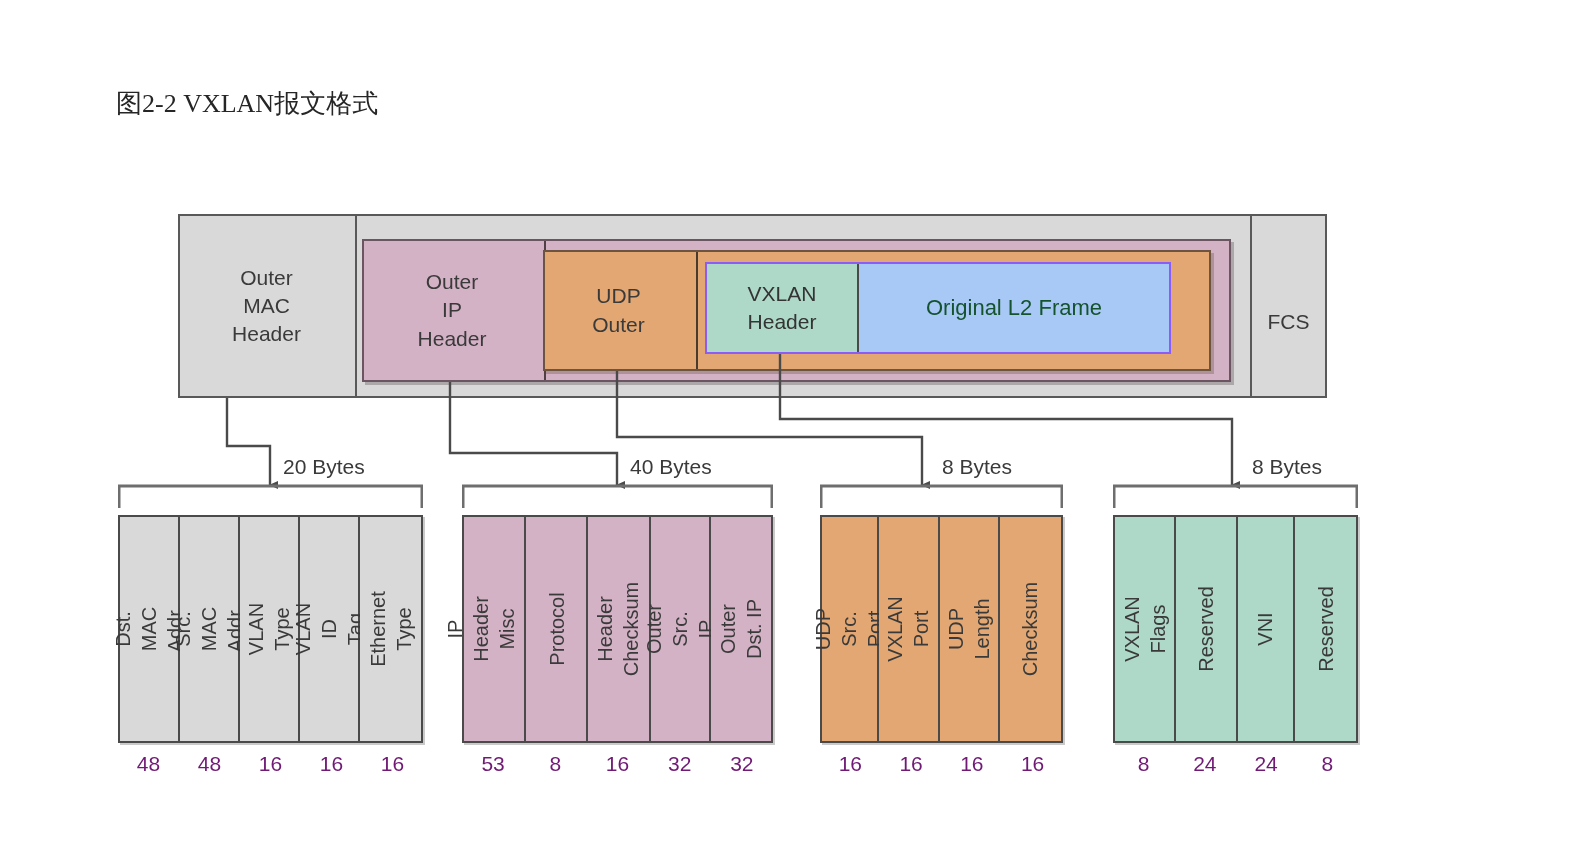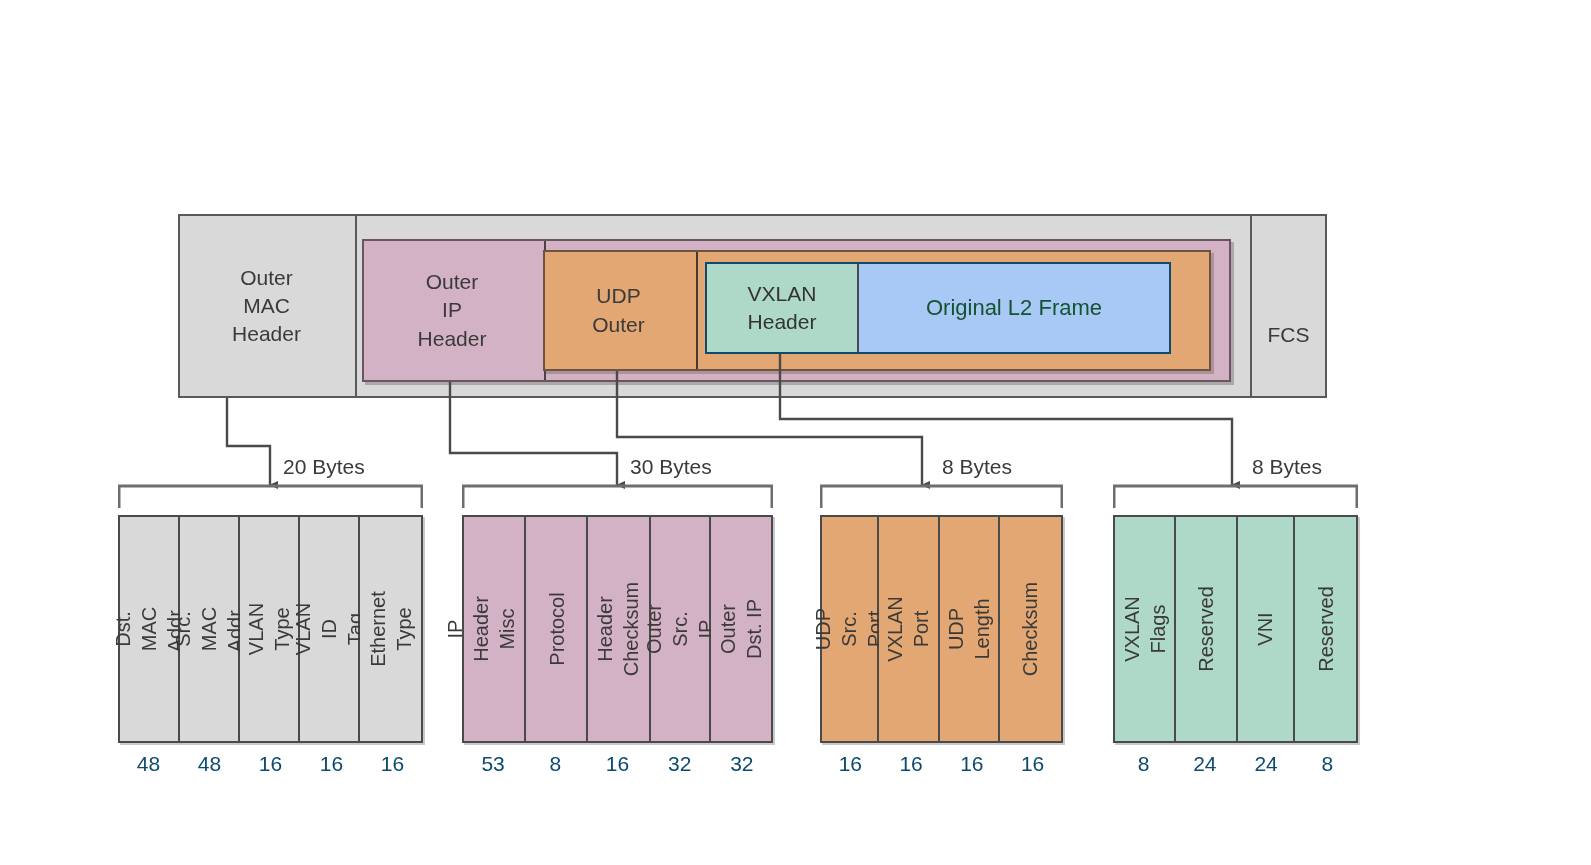--- a/index.html
+++ b/index.html
@@ -32,21 +32,21 @@
     border-left: 2px solid #595959;
   }
   .cell-txt {
     position: absolute;
     display: flex; align-items: center; justify-content: center;
     text-align: center;
     font-size: 21px; color: #3a3a3a; line-height: 1.34;
     white-space: pre-line;
   }
   .mac-label { left: 178px; top: 214px; width: 177px; height: 184px; }
-  .fcs-label { left: 1250px; top: 221px; width: 77px;  height: 228px; }
+  .fcs-label { left: 1250px; top: 208px; width: 77px;  height: 228px; }
 
   .ip-box {
     position: absolute; left: 362px; top: 239px;
     width: 869px; height: 143px;
     background: #d4b2c6; border: 2px solid #6b5560;
     box-shadow: 3px 3px 0 rgba(90,75,80,.35);
   }
   .ip-label { left: 362px; top: 239px; width: 180px; height: 143px; }
   .ip-inner-div {
     position: absolute; left: 180px; top: 0; width: 0; height: 100%;
@@ -61,21 +61,21 @@
   }
   .udp-label { left: 543px; top: 250px; width: 151px; height: 121px; }
   .udp-inner-div {
     position: absolute; left: 151px; top: 0; width: 0; height: 100%;
     border-left: 2px solid #4a3a2c;
   }
 
   .vx-box {
     position: absolute; left: 705px; top: 262px;
     width: 466px; height: 92px;
-    border: 2px solid #0c4a6e;
+    border: 2px solid #8b5cf6;
     display: flex;
   }
   .vx-hdr {
     width: 152px; height: 100%;
     background: #aed8c8;
     border-right: 2px solid #4a4a4a;
     display: flex; align-items: center; justify-content: center;
     text-align: center; white-space: pre-line;
     font-size: 21px; color: #343434; line-height: 1.34;
   }
@@ -116,33 +116,34 @@
     white-space: pre-line;
     text-align: center;
     font-size: 20px; color: #3a3a3a; line-height: 1.3;
   }
   .bits {
     position: absolute; top: 266px; left: 0;
     display: flex; height: 28px;
   }
   .bit {
     display: flex; align-items: center; justify-content: center;
-    font-size: 21px; color: #0c4a6e;
+    font-size: 21px; color: #701a75;
   }
 
   .g-mac .fld { background: #d9d9d9; }
   .g-ip  .fld { background: #d4b2c6; }
   .g-udp .fld { background: #e2a772; }
   .g-vx  .fld { background: #aed8c8; }
 </style>
 </head>
 <body>
 
 <div id="stage">
 
+  <div class="title">图2-2 VXLAN报文格式</div>
 
   <div class="outer-bar">
     <div class="bar-div" style="left:175px;"></div>
     <div class="bar-div" style="left:1070px;"></div>
   </div>
 
   <div class="cell-txt mac-label">Outer
 MAC
 Header</div>
   <div class="cell-txt fcs-label">FCS</div>
@@ -178,21 +179,21 @@
 
       <path d="M 450,382 L 450,453 L 617,453 L 617,485" marker-end="url(#ah)"></path>
 
       <path d="M 617,371 L 617,437 L 922,437 L 922,485" marker-end="url(#ah)"></path>
 
       <path d="M 780,354 L 780,419 L 1232,419 L 1232,485" marker-end="url(#ah)"></path>
     </g>
   </svg>
 
   <div class="bytes-lbl" style="left:283px; top:455px;">20 Bytes</div>
-  <div class="bytes-lbl" style="left:630px; top:455px;">30 Bytes</div>
+  <div class="bytes-lbl" style="left:630px; top:455px;">40 Bytes</div>
   <div class="bytes-lbl" style="left:942px; top:455px;">8 Bytes</div>
   <div class="bytes-lbl" style="left:1252px; top:455px;">8 Bytes</div>
 
   <div class="grp g-mac" id="grp-mac" style="left:118px; top:484px; width:305px;">
       <svg class="brace" width="305" height="30" viewBox="0 0 305 30">
         <path d="M 1,24 L 1,2 L 304,2 L 304,24" fill="none" stroke="#6e6e6e" stroke-width="3"></path>
       </svg>
       <div class="fields" style="width: 305px;">
         <div class="fld" style="width: 61px;">
           <div class="fld-txt">Dst. MAC Addr.</div>

